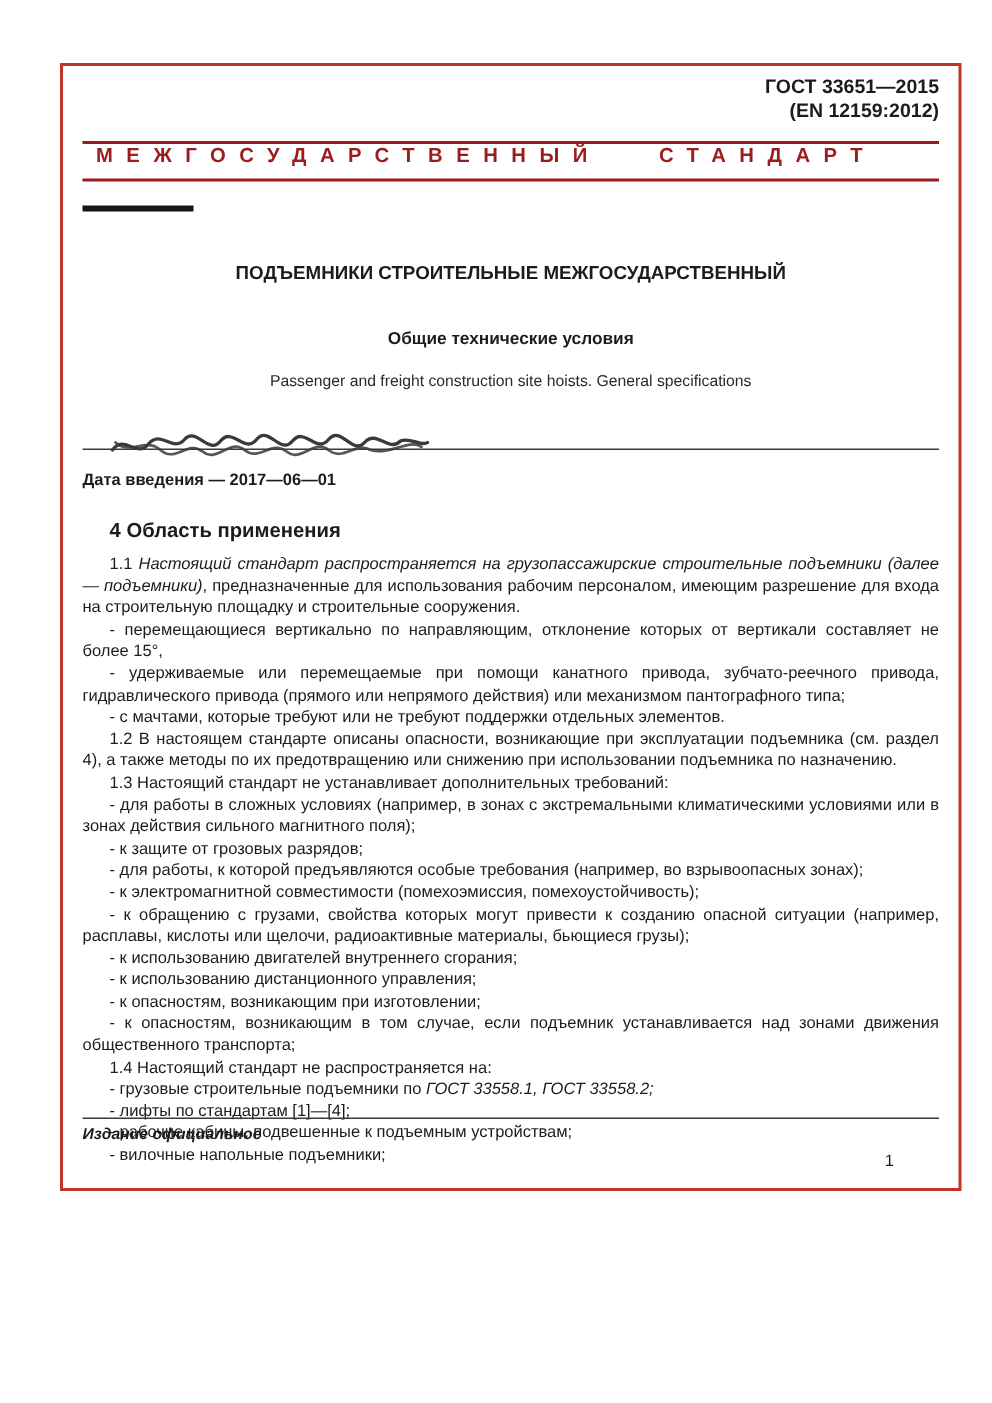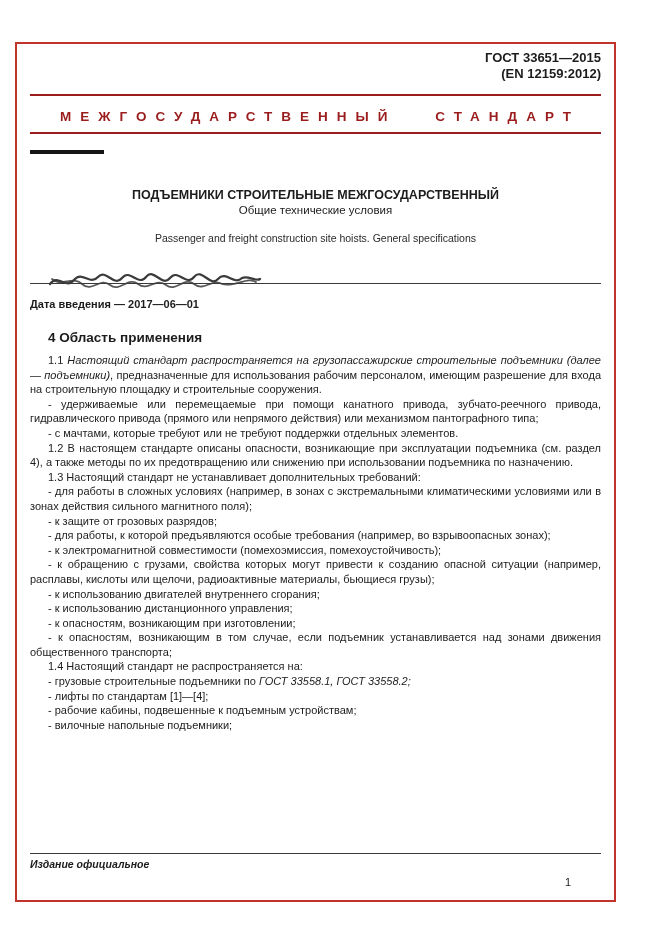--- a/index.html
+++ b/index.html
@@ -5,41 +5,41 @@
   * { margin:0; padding:0; box-sizing:border-box; }
   html,body { width:661px; height:935px; }
   body {
     background:#ffffff;
     font-family:"Liberation Sans", sans-serif;
     color:#1c1c1c;
     position:relative;
     overflow:hidden;
   }
   .frame {
-    position:absolute; left:15px; top:42px; width:601px; height:860px;
+    position:absolute; left:40px; top:42px; width:601px; height:752px;
     border:2px solid var(--frame-red, #c0392b);
   }
   .content { position:absolute; inset:0; padding:6px 13px 0 13px; }
 
   .doc-id { text-align:right; font-weight:bold; font-size:13px; line-height:16px; }
 
   .band { margin-top:12px; }
   .band-line { height:2px; background:var(--band-red, #9e1b1b); }
   .band-text {
-    text-align:center; font-weight:bold; font-size:13.5px;
+    font-weight:bold; font-size:13.5px;
     color:var(--band-red, #9e1b1b);
     letter-spacing:9px; word-spacing:26px; white-space:nowrap;
-    padding:13px 0 8px 9px;
+    padding:0 0 8px 9px;
   }
 
   .short-bar { width:74px; height:4px; background:#151515; margin-top:16px; }
 
   .titles { text-align:center; margin-top:34px; }
   .title-ru { font-weight:bold; font-size:12.5px; line-height:15px; }
-  .subtitle-ru { font-weight:normal; font-size:11.5px; line-height:14px; margin-top:0; }
+  .subtitle-ru { font-weight:bold; font-size:11.5px; line-height:14px; margin-top:29px; }
   .title-en { font-size:10.5px; line-height:13px; margin-top:15px; color:#2a2a2a; }
 
   .rule-scribble { position:relative; margin-top:38px; height:1px; }
   .rule-scribble .hr { height:1px; background:#3a3a3a; }
   .scribble { position:absolute; left:18px; top:-14px; }
 
   .intro-date { text-align:left; font-weight:bold; font-size:11px; margin-top:14px; }
 
   .section-title { font-size:13.5px; font-weight:bold; margin-top:20px; padding-left:18px; }
 
@@ -87,20 +87,21 @@
       </svg>
       <div class="hr"></div>
     </div>
 
     <div class="intro-date">Дата введения — 2017—06—01</div>
 
     <div class="section-title">4 Область применения</div>
 
     <div class="body-text">
         <p class="para"><span>1.1 </span><span class="it">Настоящий стандарт распространяется на грузопассажирские строительные подъемники (далее — подъемники)</span><span>, предназначенные для использования рабочим персоналом, имеющим разрешение для входа на строительную площадку и строительные сооружения.</span></p>
+        <p class="para"><span>- перемещающиеся вертикально по направляющим, отклонение которых от вертикали составляет не более 15°,</span></p>
         <p class="para"><span>- удерживаемые или перемещаемые при помощи канатного привода, зубчато-реечного привода, гидравлического привода (прямого или непрямого действия) или механизмом пантографного типа;</span></p>
         <p class="para"><span>- с мачтами, которые требуют или не требуют поддержки отдельных элементов.</span></p>
         <p class="para"><span>1.2 В настоящем стандарте описаны опасности, возникающие при эксплуатации подъемника (см. раздел 4), а также методы по их предотвращению или снижению при использовании подъемника по назначению.</span></p>
         <p class="para"><span>1.3 Настоящий стандарт не устанавливает дополнительных требований:</span></p>
         <p class="para"><span>- для работы в сложных условиях (например, в зонах с экстремальными климатическими условиями или в зонах действия сильного магнитного поля);</span></p>
         <p class="para"><span>- к защите от грозовых разрядов;</span></p>
         <p class="para"><span>- для работы, к которой предъявляются особые требования (например, во взрывоопасных зонах);</span></p>
         <p class="para"><span>- к электромагнитной совместимости (помехоэмиссия, помехоустойчивость);</span></p>
         <p class="para"><span>- к обращению с грузами, свойства которых могут привести к созданию опасной ситуации (например, расплавы, кислоты или щелочи, радиоактивные материалы, бьющиеся грузы);</span></p>
         <p class="para"><span>- к использованию двигателей внутреннего сгорания;</span></p>

